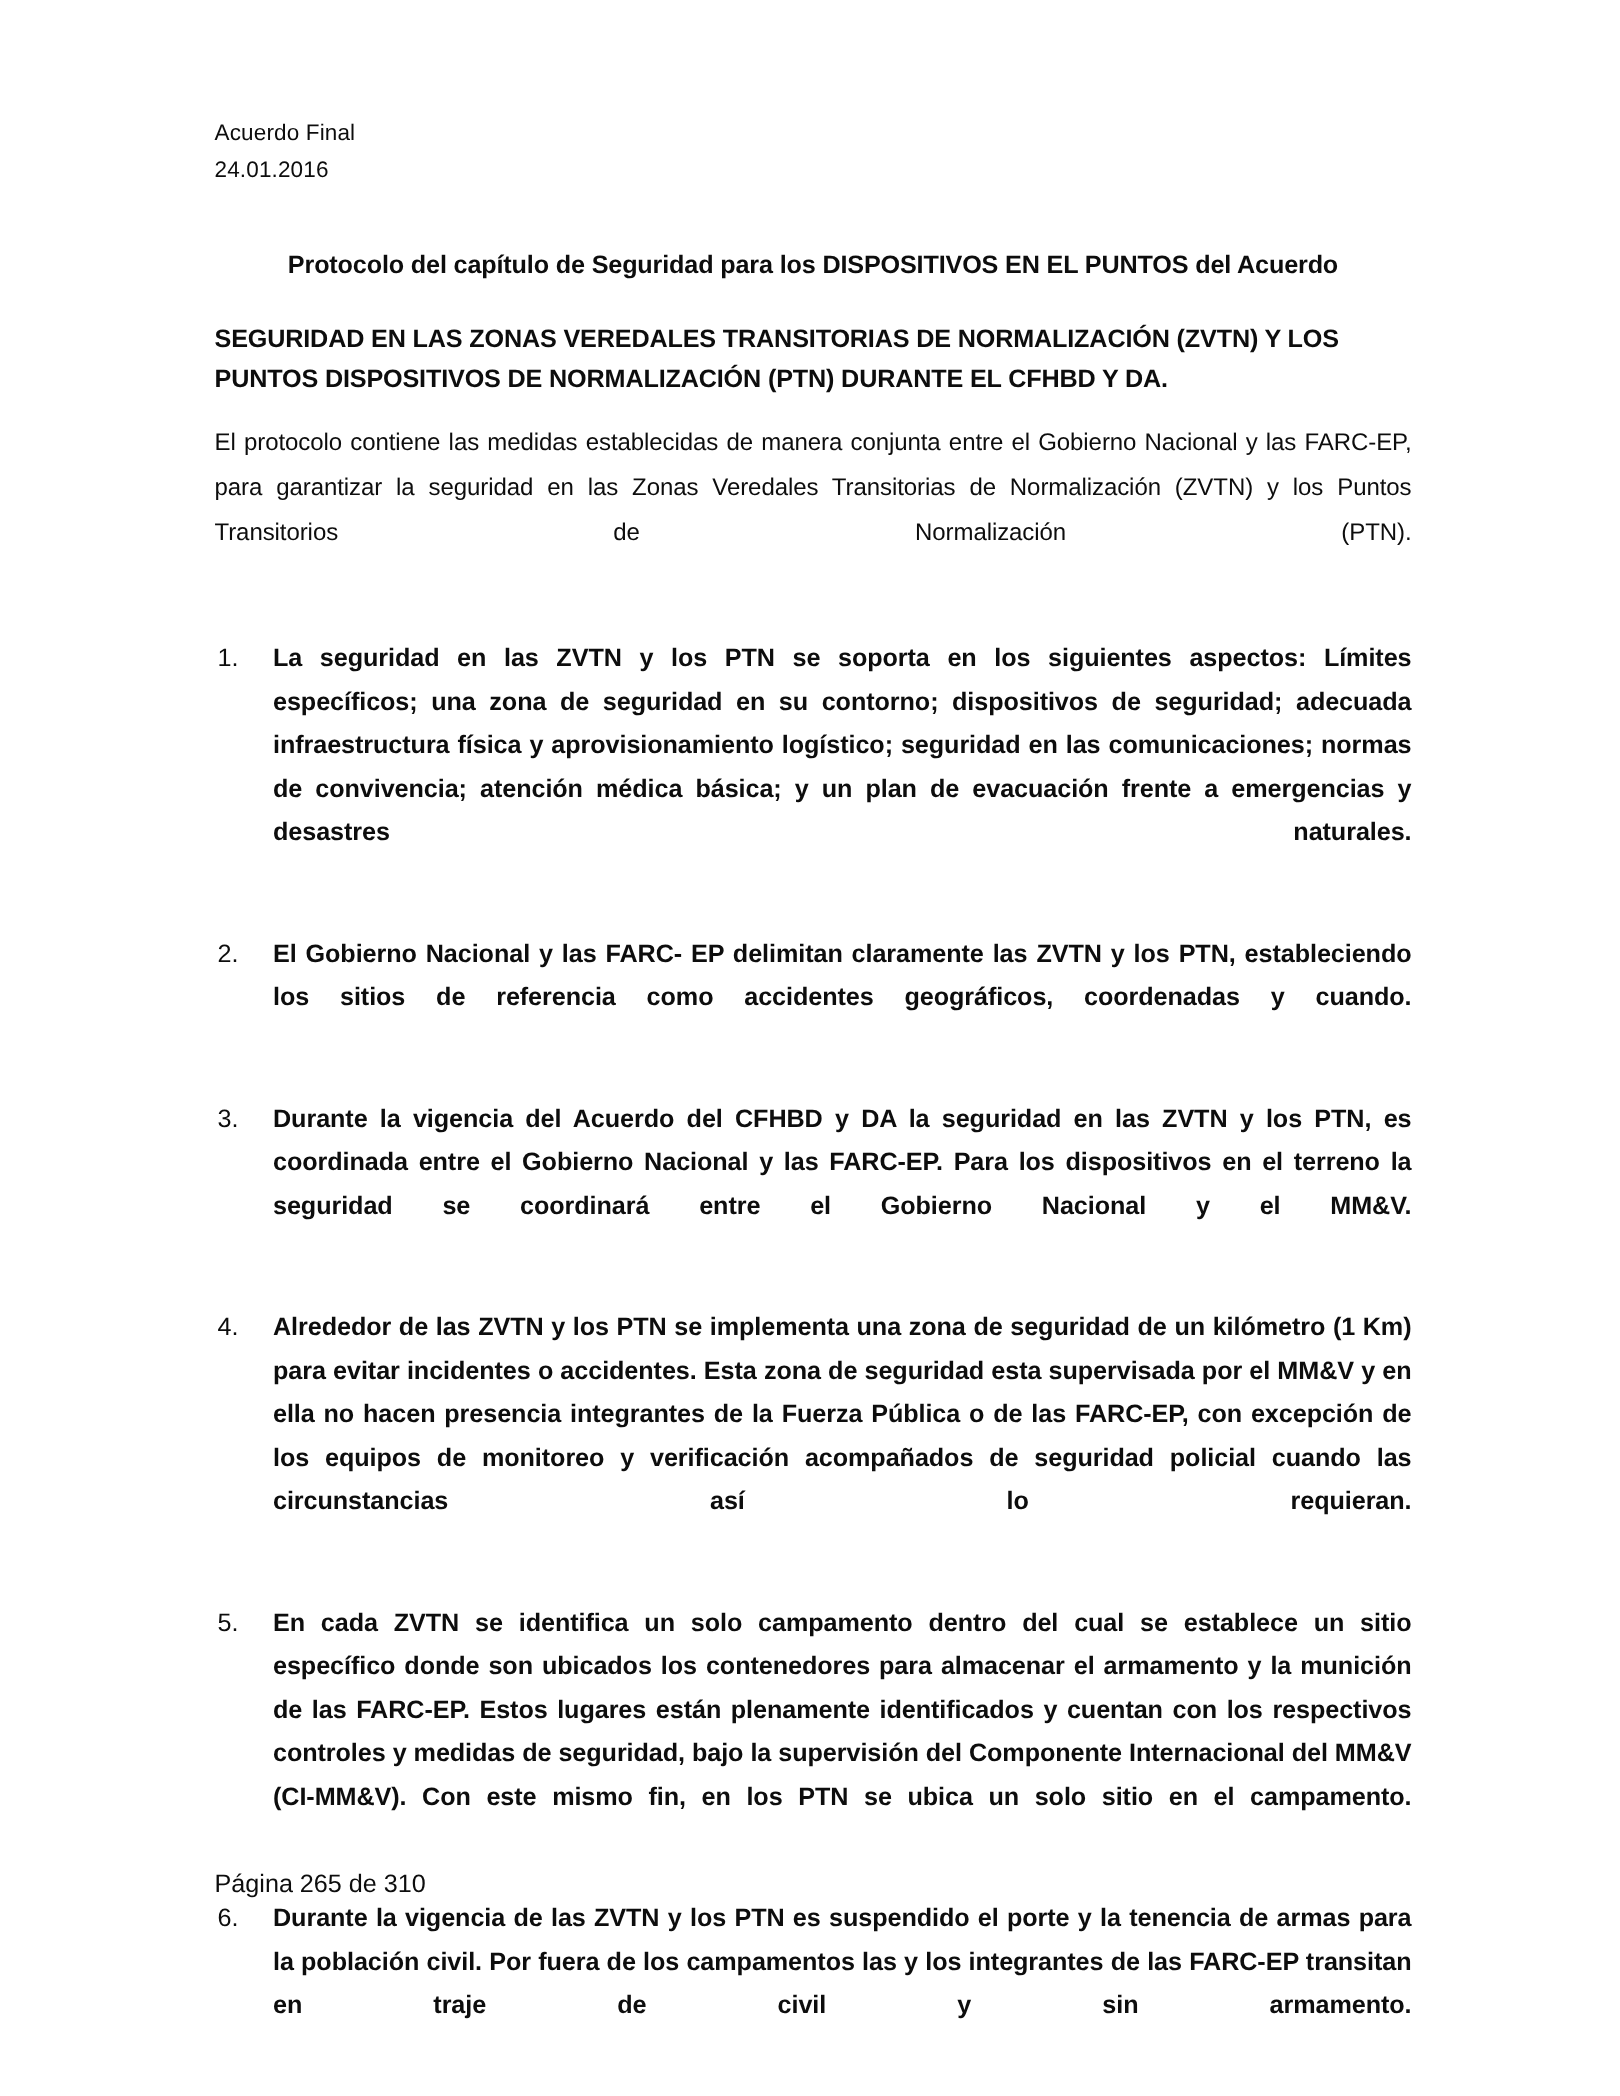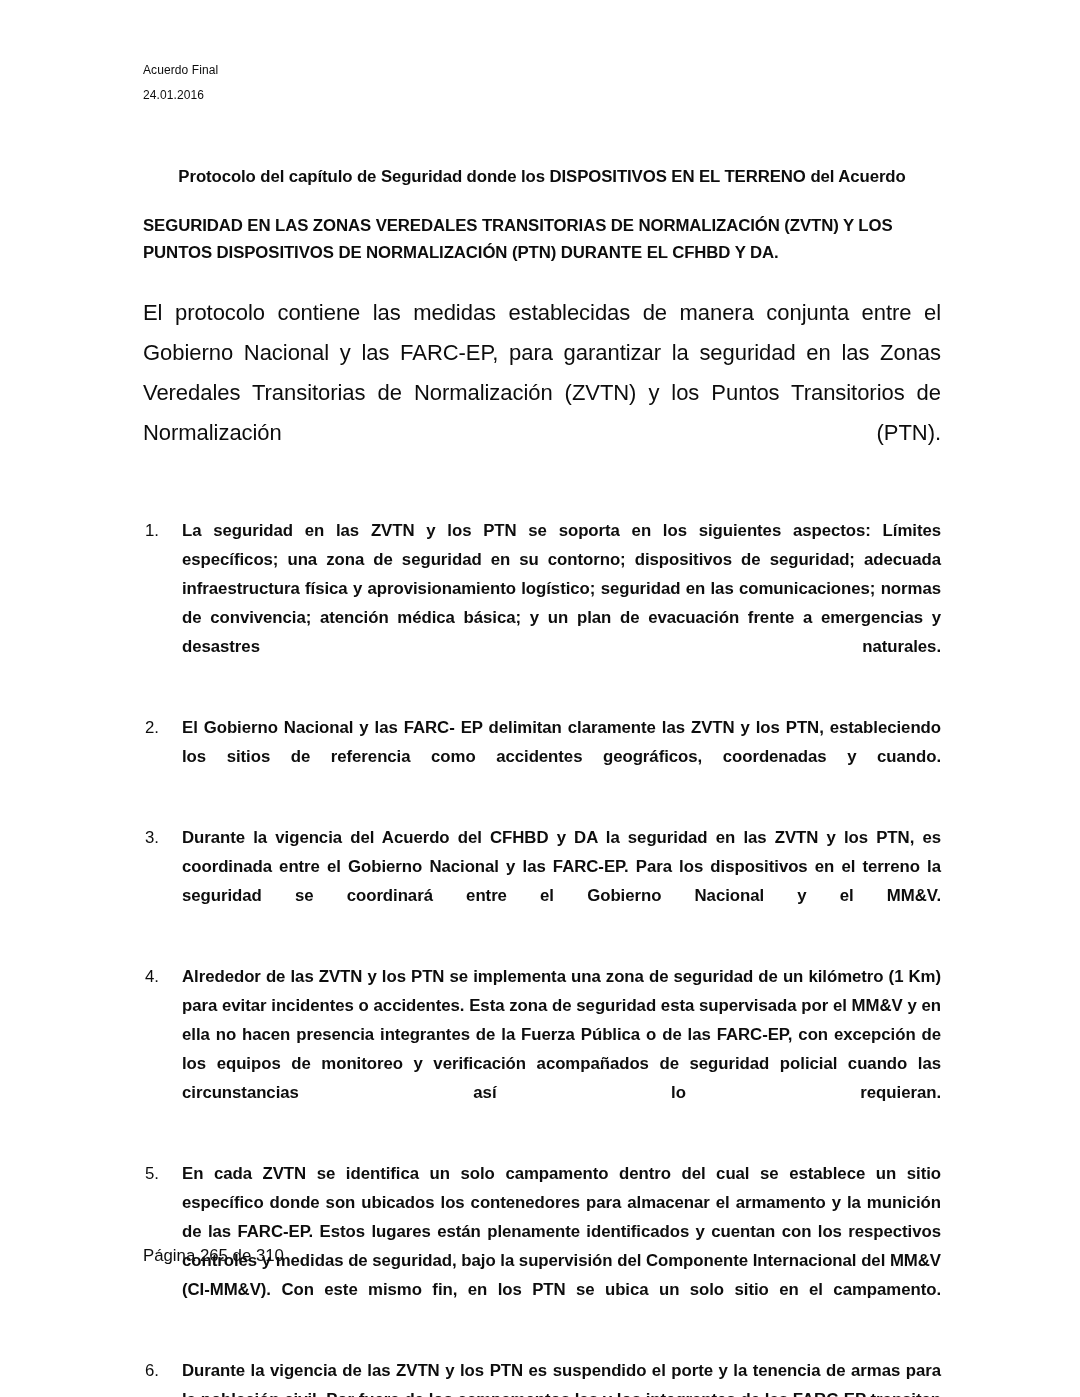--- a/index.html
+++ b/index.html
@@ -22,22 +22,22 @@
     height: 1397px;
     box-sizing: border-box;
     padding: 0;
     overflow: hidden;
   }
 
   
   .doc-header {
     position: absolute;
     left: 143px;
-    top: 58px;
-    font-size: 12px;
+    top: 76px;
+    font-size: 15px;
     line-height: 25px;
     letter-spacing: 0.1px;
   }
   .doc-header div { white-space: pre; }
 
   
   .content {
     position: absolute;
     left: 143px;
     top: 163px;
@@ -57,25 +57,25 @@
   .section-heading {
     font-weight: bold;
     font-size: 16.8px;
     line-height: 27.5px;
     text-align: left;
     margin: 21px 0 0 0;
     letter-spacing: -0.1px;
   }
 
   .intro-paragraph {
-    font-size: 22px;
-    line-height: 40px;
+    font-size: 16px;
+    line-height: 30px;
     text-align: justify;
     text-justify: inter-word;
-    margin: 26px 0 0 0;
+    margin: 14px 0 0 0;
     letter-spacing: -0.05px;
   }
 
   
   .numbered-list {
     margin: 23px 0 0 0;
     padding: 0;
     list-style: none;
   }
   .list-item {
@@ -128,21 +128,21 @@
 <div class="page">
 
   <div class="doc-header">
     <div>Acuerdo Final</div>
     <div>24.01.2016</div>
   </div>
 
   <div class="content">
 
     <div class="doc-title">
-      <span class="t-line">Protocolo del capítulo de Seguridad donde los DISPOSITIVOS EN EL TERRENO del Acuerdo</span>
+      <span class="t-line">Protocolo del capítulo de Seguridad para los DISPOSITIVOS EN EL PUNTOS del Acuerdo</span>
     </div>
 
     <div class="section-heading">SEGURIDAD EN LAS ZONAS VEREDALES TRANSITORIAS DE NORMALIZACIÓN (ZVTN) Y LOS PUNTOS DISPOSITIVOS DE NORMALIZACIÓN (PTN) DURANTE EL CFHBD Y DA.</div>
 
     <div class="intro-paragraph">El protocolo contiene las medidas establecidas de manera conjunta entre el Gobierno Nacional y las FARC-EP, para garantizar la seguridad en las Zonas Veredales Transitorias de Normalización (ZVTN) y los Puntos Transitorios de Normalización (PTN).</div>
 
     <ol class="numbered-list">
       <li class="list-item">
         <span class="list-marker">1.</span>
         <span class="list-text">La seguridad en las ZVTN y los PTN se soporta en los siguientes aspectos: Límites específicos; una zona de seguridad en su contorno; dispositivos de seguridad; adecuada infraestructura física y aprovisionamiento logístico; seguridad en las comunicaciones; normas de convivencia; atención médica básica; y un plan de evacuación frente a emergencias y desastres naturales.</span>

